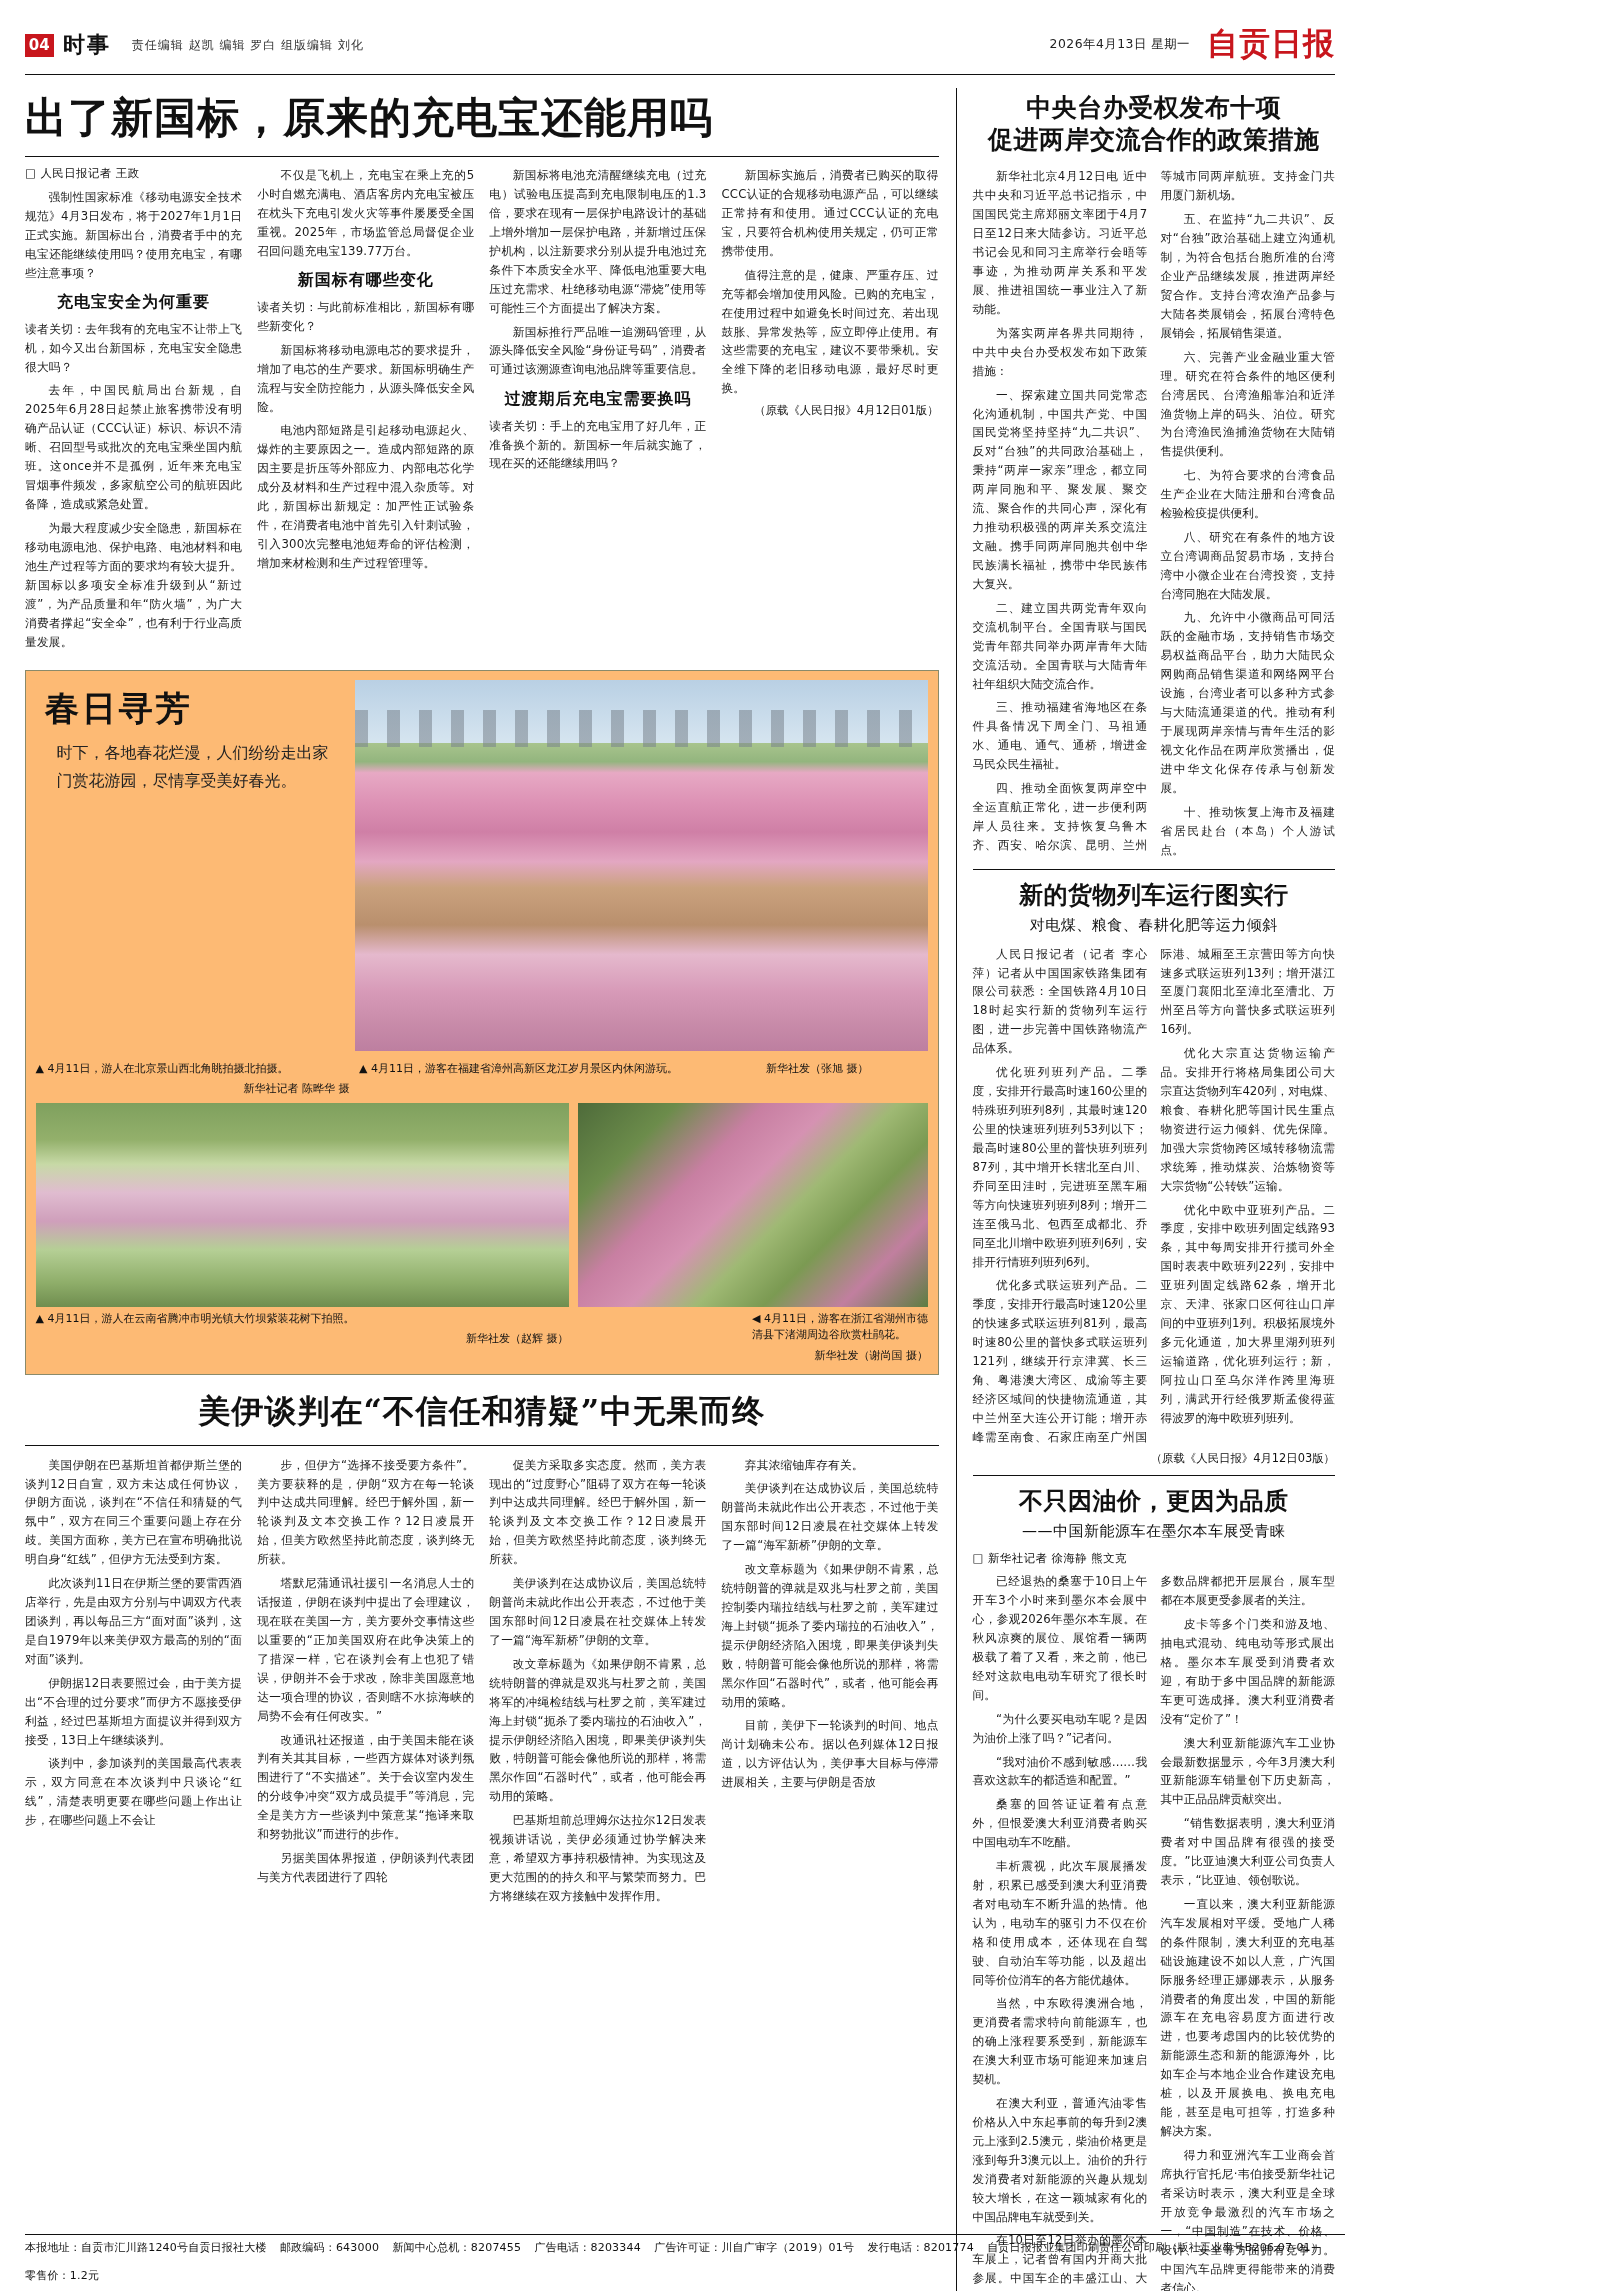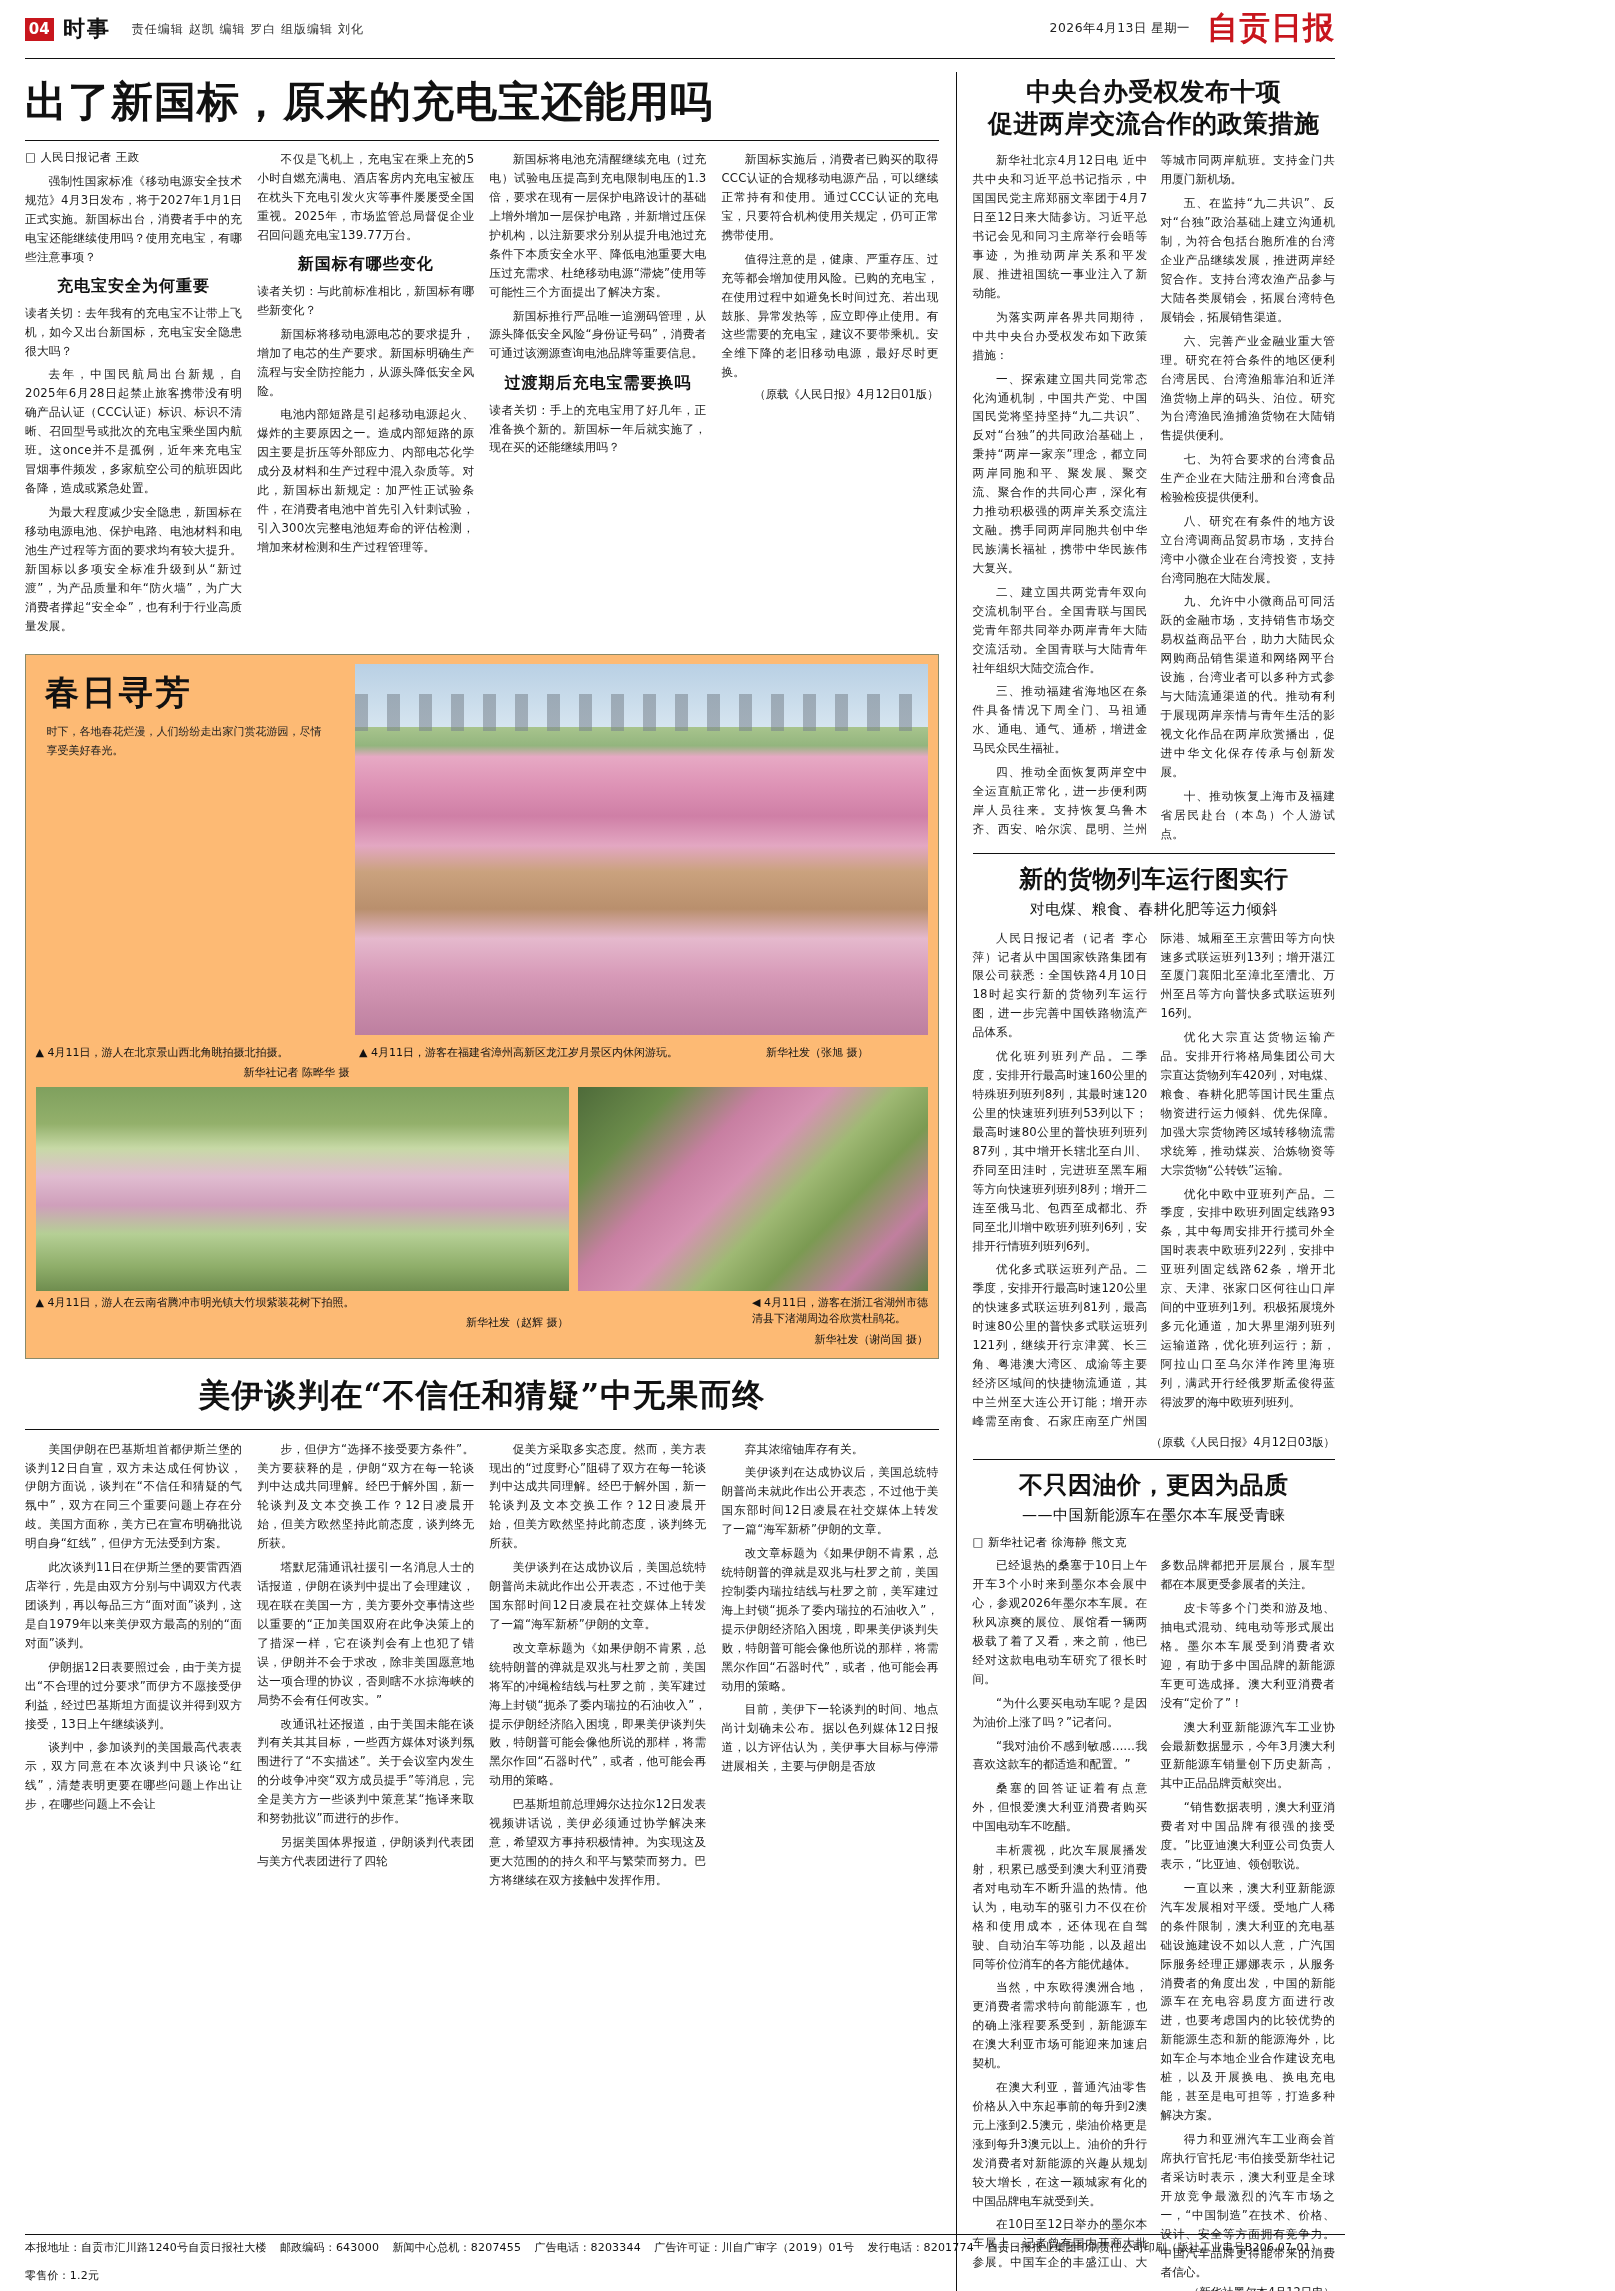--- a/index.html
+++ b/index.html
@@ -4,21 +4,21 @@
 <style>
   * { box-sizing: border-box; }
   html, body { margin:0; padding:0; }
   body {
     width:1616px; height:2291px;
     background:#ffffff;
     font-family:"DejaVu Sans", sans-serif;
     color:#111;
     position:relative;
   }
-  .page { position:relative; width:1360px; height:2291px; padding:0 25px; }
+  .page { position:relative; width:1360px; height:2291px; padding:16px 25px; }
 
   
   .masthead { position:relative; height:59px; border-bottom:1.9px solid #111; display:flex; align-items:center; }
   .folio-badge {
     width:28.5px; height:23px; background:#c8161d; color:#fff; font-size:15px;
     display:flex; align-items:center; justify-content:center; font-weight:bold; letter-spacing:0;
   }
   .section-name { font-size:22px; font-weight:bold; margin-left:9.5px; letter-spacing:1.9px; }
   .editors { font-size:12px; color:#333; margin-left:21px; letter-spacing:1px; }
   .masthead-right { margin-left:auto; display:flex; align-items:center; gap:17px; }
@@ -65,21 +65,21 @@
 
   
   .photo-feature {
     margin-top:13.3px; border:1px solid #8a8a6a; padding:9.5px; position:relative;
     background:#fdba74;
   }
   .pf-title {
     font-family:"DejaVu Serif", serif; font-size:34px; font-weight:bold; letter-spacing:2.9px;
     margin:5.7px 0 7.6px 9.5px;
   }
-  .pf-deck { font-size:11px; line-height:1.7; margin-left:11px; width:285px; color:#222; }
+  .pf-deck { font-size:16px; line-height:1.7; margin-left:21px; width:285px; color:#222; }
   .photo { position:relative; overflow:hidden; background:#ddd; }
   .caption { font-size:11px; line-height:1.5; margin-top:3.8px; color:#111; }
 
   
   .ph-main {
     height:371px;
     background:
       linear-gradient(to bottom, #bcd2e6 0%, #cfe0ee 16%, #a8c48d 17%, #93b57e 22%, #e7a9c4 25%, #dd92b5 33%, #cf7fa6 41%, #e3a7c2 49%, #caa27e 56%, #b98f6d 66%, #e5b9cd 74%, #d79ab8 84%, #c98caa 92%, #bd7fa0 100%);
       position:relative;
   }

